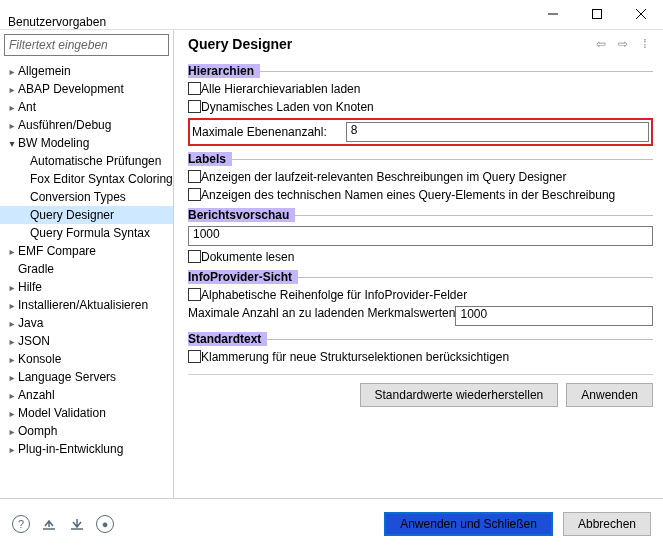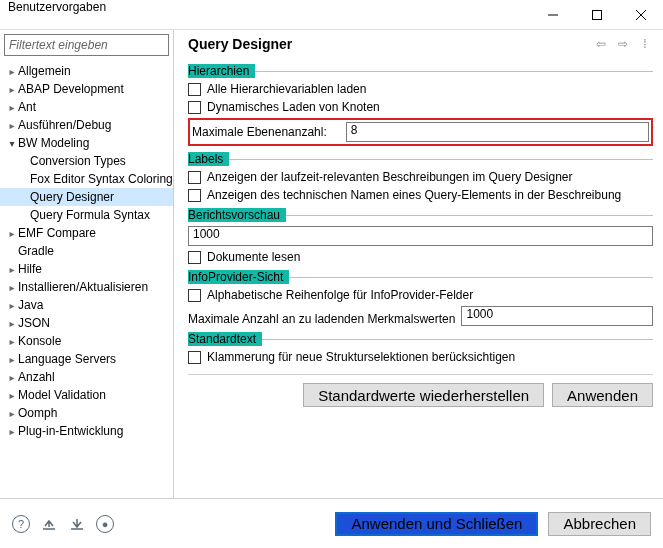--- a/index.html
+++ b/index.html
@@ -1,44 +1,44 @@
 <!DOCTYPE html>
 <html><head>
 <meta charset="utf-8">
 <style>
   * { box-sizing: border-box; font-family: "Segoe UI", Tahoma, sans-serif; }
   body { margin: 0; width: 663px; height: 548px; background: #fff; font-size: 12px; color: #000; overflow: hidden; }
-  .titlebar { height: 30px; display: flex; align-items: flex-start; padding: 0 0 0 8px; border-bottom: 1px solid #e0e0e0; }
+  .titlebar { height: 30px; display: flex; align-items: flex-end; padding: 13px 0 0 8px; border-bottom: 1px solid #e0e0e0; }
   .titlebar .title { flex: 1; font-size: 12px; }
   .tb-btn { width: 44px; height: 30px; display: flex; align-items: center; justify-content: center; }
   .tb-btn svg { width: 10px; height: 10px; }
   .body { display: flex; height: 468px; }
   .sidebar { width: 174px; border-right: 1px solid #d0d0d0; display: flex; flex-direction: column; }
   .filter { margin: 4px; height: 22px; border: 1px solid #7a7a7a; padding: 2px 4px; font-size: 12px; font-style: italic; color: #666; display: flex; align-items: center; text-align: center; }
   .tree { flex: 1; overflow-y: auto; padding: 2px 0; }
   .tree-item { display: flex; align-items: center; height: 18px; padding-left: 6px; white-space: nowrap; overflow: hidden; }
   .tree-item.child { padding-left: 30px; }
   .tree-item.selected { background: #cde8ff; }
   .arrow { width: 12px; display: inline-flex; justify-content: center; color: #666; font-size: 10px; }
   .arrow.open { color: #444; }
   .main { flex: 1; display: flex; flex-direction: column; padding: 6px 10px 6px 14px; overflow-y: auto; }
   .header-row { display: flex; align-items: center; margin-bottom: 6px; }
   .header-row h2 { font-size: 14px; font-weight: bold; margin: 0; flex: 1; }
   .nav-icons { display: flex; gap: 6px; color: #888; }
   .nav-icons span { width: 16px; height: 16px; display: flex; align-items: center; justify-content: center; font-size: 12px; }
   .group { margin-top: 6px; }
   .group-label { position: relative; }
-  .group-label span { background: #14b8a6; padding-right: 6px; position: relative; z-index: 1; color: #000; }
+  .group-label span { background: #c4b5fd; padding-right: 6px; position: relative; z-index: 1; color: #000; font-weight: bold; }
   .group-label::after { content: ""; position: absolute; left: 0; right: 0; top: 50%; border-top: 1px solid #c0c0c0; z-index: 0; }
-  .row { display: flex; align-items: flex-end; margin-top: 4px; gap: 6px; }
+  .row { display: flex; align-items: flex-start; margin-top: 4px; }
   .cb { width: 13px; height: 13px; border: 1px solid #333; background: #fff; flex-shrink: 0; }
   .input { border: 1px solid #7a7a7a; height: 20px; padding: 0 4px; font-size: 12px; background: #fff; }
   .highlight { border: 2px solid #d62222; padding: 2px; display: flex; align-items: center; gap: 19px; }
   .buttons-right { display: flex; justify-content: flex-end; gap: 8px; margin-top: 10px; border-top: 1px solid #d0d0d0; padding-top: 8px; }
-  .btn { height: 24px; padding: 0 14px; border: 1px solid #adadad; background: #e1e1e1; font-size: 15px; display: flex; align-items: center; }
+  .btn { height: 24px; padding: 0 14px; border: 1px solid #adadad; background: #e1e1e1; font-size: 12px; display: flex; align-items: center; }
   .footer { height: 50px; border-top: 1px solid #d0d0d0; display: flex; align-items: center; padding: 0 12px; gap: 10px; }
   .footer .icons { display: flex; gap: 10px; flex: 1; color: #586b7a; }
   .footer .icons .fi { width: 18px; height: 18px; display: flex; align-items: center; justify-content: center; border: 1.5px solid #586b7a; border-radius: 50%; font-size: 11px; }
   .footer .icons .fi.sq { border-radius: 0; border: none; }
   .btn.primary { border: 2px solid #0c6cce; background: #1d4ed8; }
   .tree::-webkit-scrollbar, .main::-webkit-scrollbar { width: 16px; }
   .tree::-webkit-scrollbar-thumb, .main::-webkit-scrollbar-thumb { background: #c2c2c2; }
   .tree::-webkit-scrollbar-track, .main::-webkit-scrollbar-track { background: #f0f0f0; }
 </style>
 </head>
@@ -84,24 +84,27 @@
         </div>
         <div class="tree-item">
           <span class="arrow">▸</span>
           <span>Ausführen/Debug</span>
         </div>
         <div class="tree-item">
           <span class="arrow open">▾</span>
           <span>BW Modeling</span>
         </div>
         <div class="tree-item child">
+          <span>Automatische Prüfungen</span>
+        </div>
+        <div class="tree-item child">
+          <span>Fox Editor Syntax Coloring</span>
+        </div>
+        <div class="tree-item child">
           <span>Conversion Types</span>
-        </div>
-        <div class="tree-item child">
-          <span>Fox Editor Syntax Coloring</span>
         </div>
         <div class="tree-item child selected">
           <span>Query Designer</span>
         </div>
         <div class="tree-item child">
           <span>Query Formula Syntax</span>
         </div>
         <div class="tree-item">
           <span class="arrow">▸</span>
           <span>EMF Compare</span>

